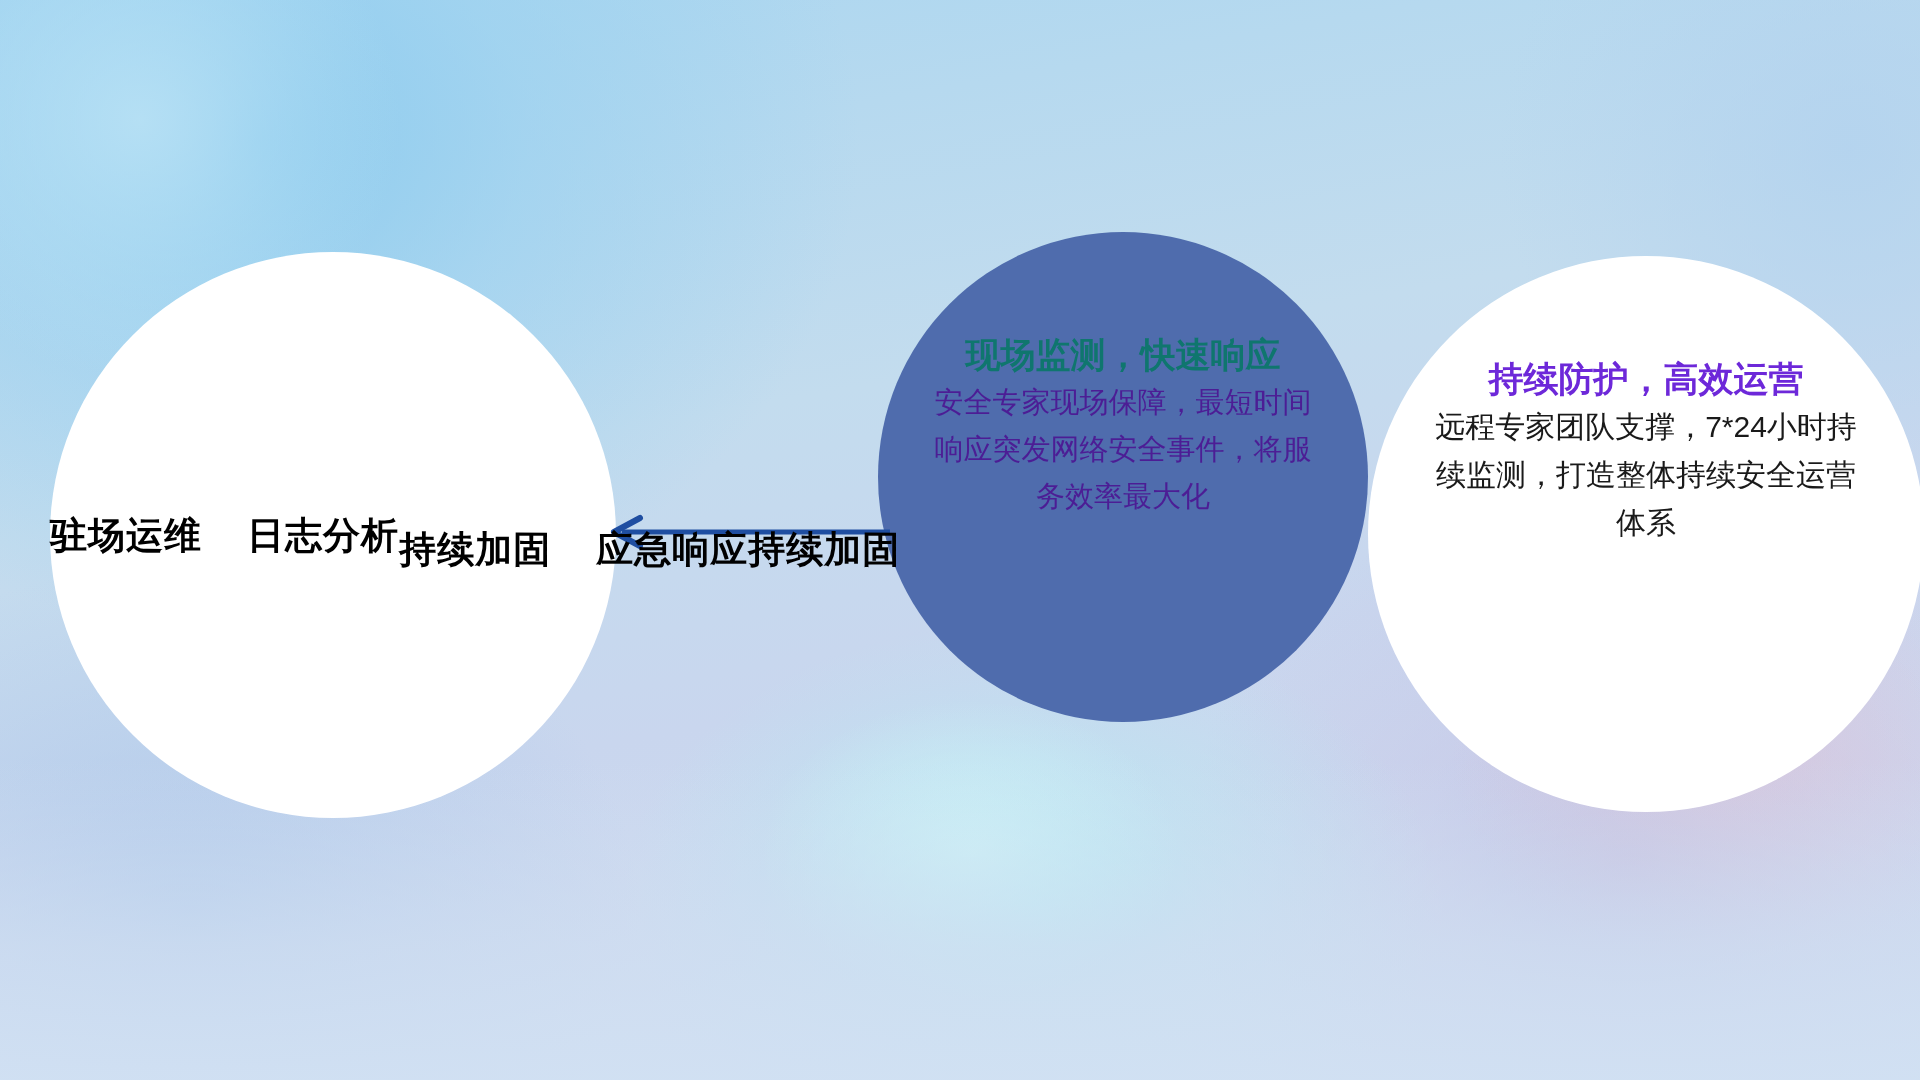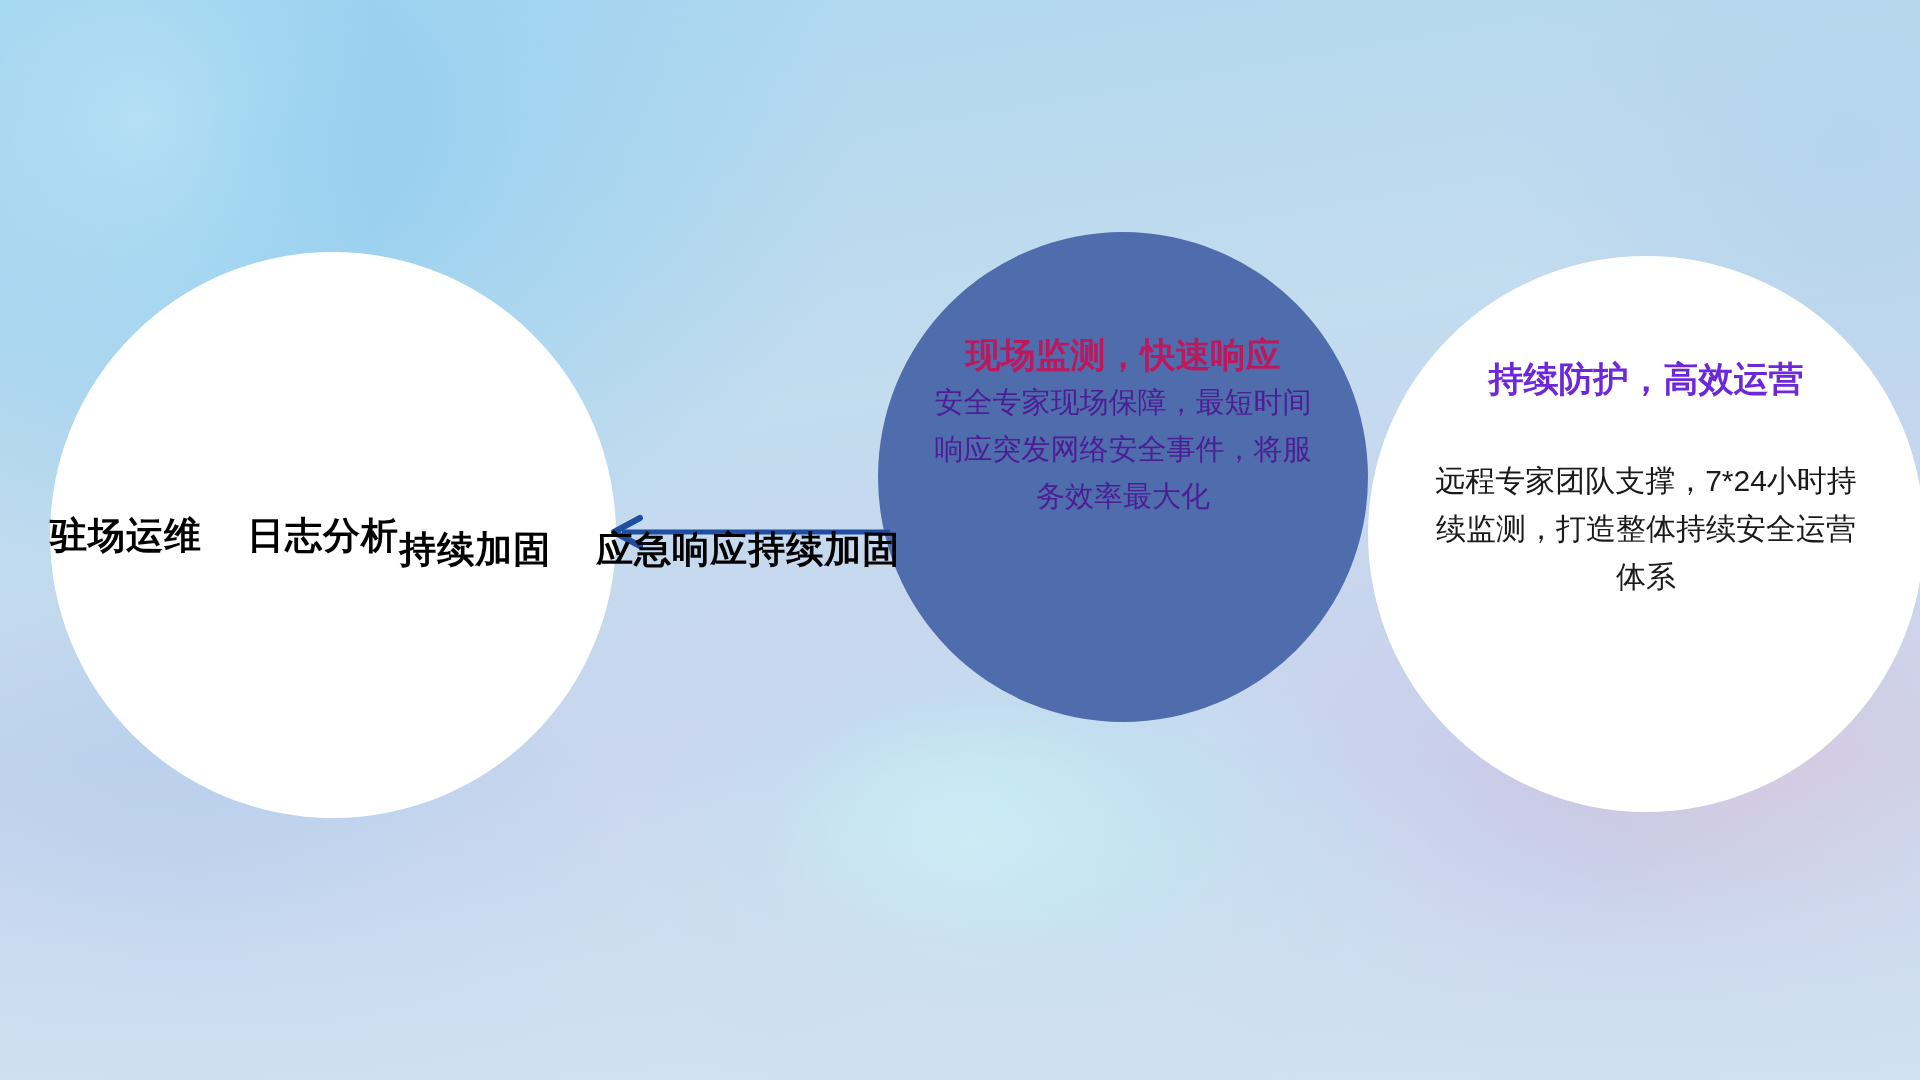--- a/index.html
+++ b/index.html
@@ -87,39 +87,39 @@
   }
   .left-line + .left-line { margin-top:28px; }
 
   
   #blue-content {
     position:absolute; left:878px; top:232px; width:490px; height:490px;
     display:flex; flex-direction:column; align-items:center;
     text-align:center; padding-top:100px;
   }
   #blue-title {
-    color:#be185d; font-weight:bold; font-size:35px; letter-spacing:0px;
+    color:#0f766e; font-weight:bold; font-size:35px; letter-spacing:0px;
     white-space:nowrap;
   }
   #blue-body {
     color:#4c1d95; font-size:29px; line-height:1.62; 
     width:390px; text-align:center;
   }
 
   
   #right-content {
     position:absolute; left:1368px; top:256px; width:556px; height:556px;
     display:flex; flex-direction:column; align-items:center;
     text-align:center; padding-top:100px;
   }
   #right-title {
     color:#6d28d9; font-weight:bold; font-size:35px; white-space:nowrap;
   }
   #right-body {
-    color:#1a1a1a; font-size:30px; line-height:1.60; margin-top:54px;
+    color:#1a1a1a; font-size:30px; line-height:1.60; 
     width:430px; text-align:center;
   }
 
   
   #arrow { position:absolute; left:600px; top:512px; width:290px; height:40px; }
 </style>
 </head>
 <body>
 
 <div id="bg">

